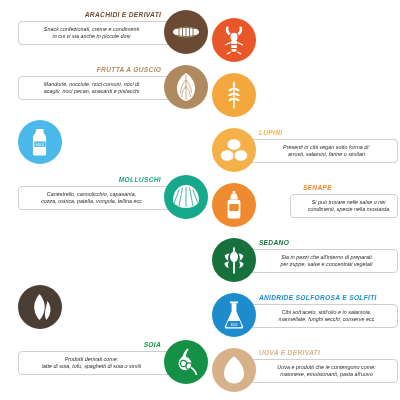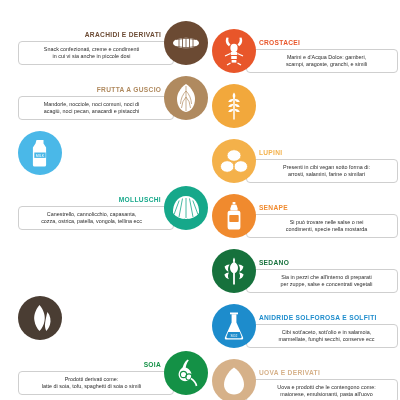--- a/index.html
+++ b/index.html
@@ -13,21 +13,22 @@
     position: relative;
     width: 400px; height: 400px;
     background: #ffffff;
   }
 
   
   .row {
     position: absolute;
     height: 55px;
     display: flex;
-    align-items: flex-end;
+    align-items: flex-start;
+    font-style: italic;
   }
   .row.left  { left: 18px;  width: 190px; flex-direction: row; }
   .row.right { left: 212px; width: 186px; flex-direction: row; }
 
   
   .badge {
     width: 44px; height: 44px;
     border-radius: 50%;
     flex: 0 0 44px;
     display: flex;
@@ -207,27 +208,20 @@
         <path d="M22.5 1.5 C24 5 23 8 20.2 10.2 L18.5 8.5 C20.5 6.8 21.2 4.3 20.4 1.8Z"></path>
         <ellipse cx="15" cy="12" rx="3.6" ry="4.2"></ellipse>
         <path d="M11.8 16 h6.4 v3 h-6.4Z"></path>
             <path d="M12.2 20 h5.6 v3 h-5.6Z"></path>
         <path d="M12.6 24 h4.8 v2.6 h-4.8Z"></path>
         <path d="M11.5 27 L8 29 M18.5 27 L22 29" stroke="#ffffff" stroke-width="1.4"></path>
         <path d="M11.5 17.5 L6 20 M18.5 17.5 L24 20" stroke="#ffffff" stroke-width="1.3"></path>
           </g>
         </svg>
       </div>
-      <div class="textblock">
-        <div class="title" style="color: rgb(232, 86, 42);">CROSTACEI</div>
-        <div class="bubble">
-          <p>Marini e d'Acqua Dolce: gamberi,</p>
-          <p>scampi, aragoste, granchi, e simili</p>
-        </div>
-      </div>
     </div>
     <div class="row right" style="top: 73px;">
       <div class="badge" style="background: rgb(242, 168, 60);">
         <svg width="30" height="30" viewBox="0 0 30 30">
           <g fill="#ffffff">
         <path d="M15 1.5 C16.8 3.5 16.8 6 15 8 C13.2 6 13.2 3.5 15 1.5Z"></path>
         <path d="M15 7 L15 28.5" stroke="#ffffff" stroke-width="1.5"></path>
         <path d="M14.2 8 C12 7.5 10 8.6 9.2 10.8 C11.4 11.6 13.6 10.6 14.2 8.4Z"></path>
         <path d="M15.8 8 C18 7.5 20 8.6 20.8 10.8 C18.6 11.6 16.4 10.6 15.8 8.4Z"></path>
         <path d="M14.2 13 C12 12.5 10 13.6 9.2 15.8 C11.4 16.6 13.6 15.6 14.2 13.4Z"></path>
@@ -254,21 +248,21 @@
         </svg>
       </div>
       <div class="textblock">
         <div class="title" style="color: rgb(244, 177, 74);">LUPINI</div>
         <div class="bubble">
           <p>Presenti in cibi vegan sotto forma di:</p>
           <p>arrosti, salamini, farine o similari</p>
         </div>
       </div>
     </div>
-    <div class="row right" style="top: 183px;">
+    <div class="row right" style="top: 183px; gap: 44px;">
       <div class="badge" style="background: rgb(240, 138, 46);">
         <svg width="30" height="30" viewBox="0 0 30 30">
           <g fill="#ffffff">
         <path d="M13.6 1 h2.8 v2.4 h-2.8Z"></path>
         <path d="M12.6 3.8 h4.8 l1.2 3.4 v2.2 h-7.2 V7.2Z"></path>
         <path d="M10.6 9.8 h8.8 a2 2 0 0 1 2 2 V26 a2.6 2.6 0 0 1 -2.6 2.6 H11.2 A2.6 2.6 0 0 1 8.6 26 V11.8 a2 2 0 0 1 2-2Z"></path>
           </g>
         <rect x="10.3" y="14" width="9.4" height="7" rx="0.8" fill="#f08a2e"></rect>
         </svg>
       </div>

